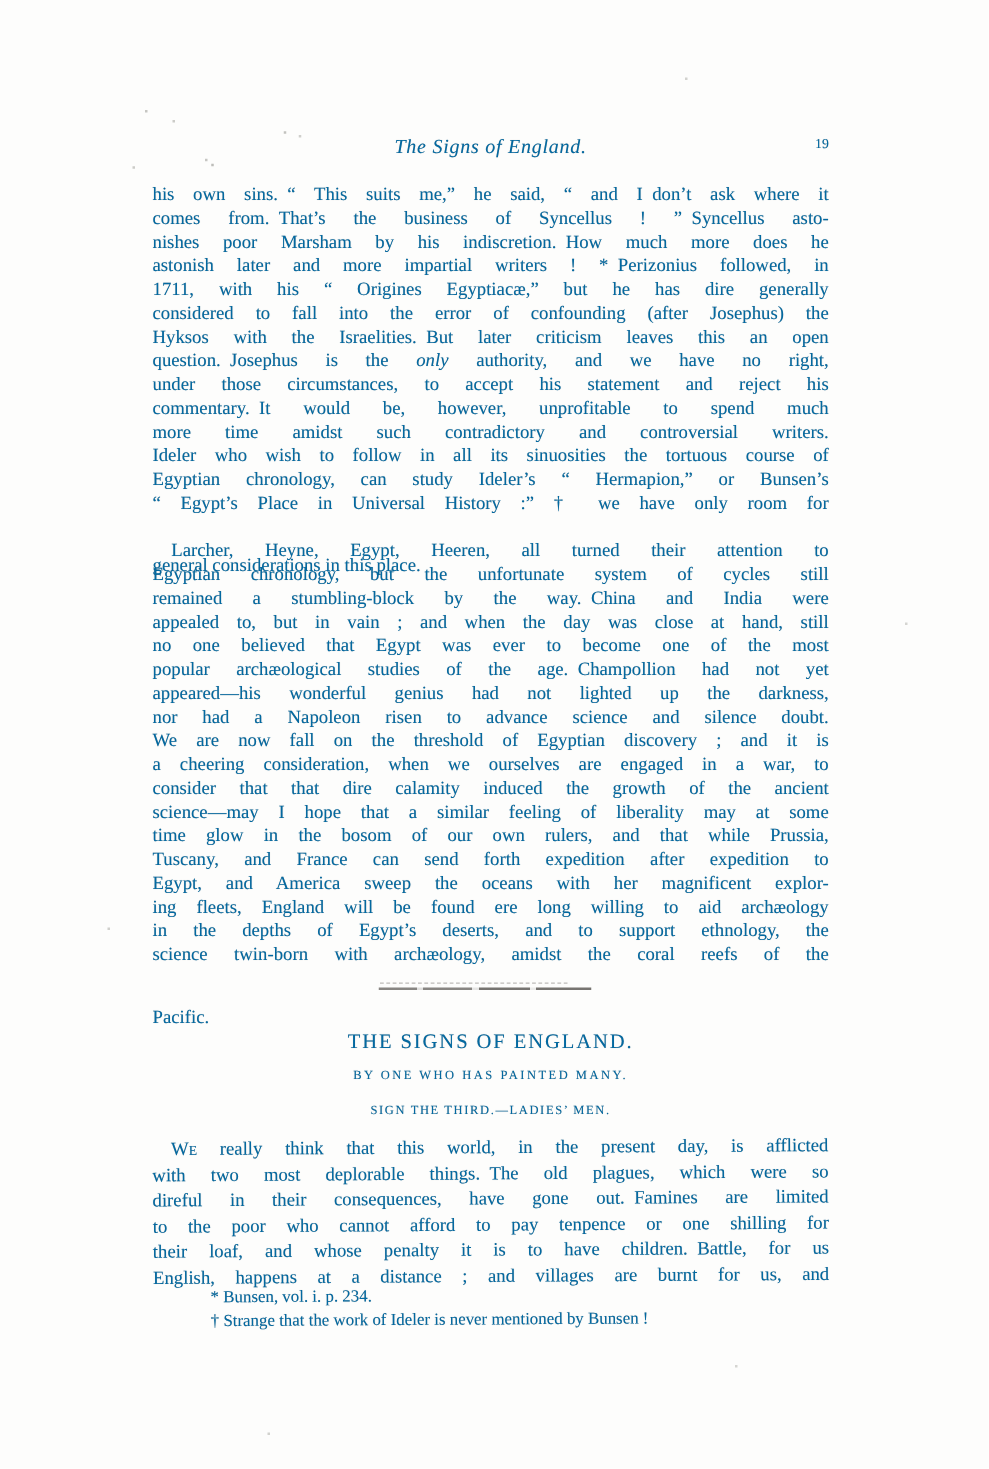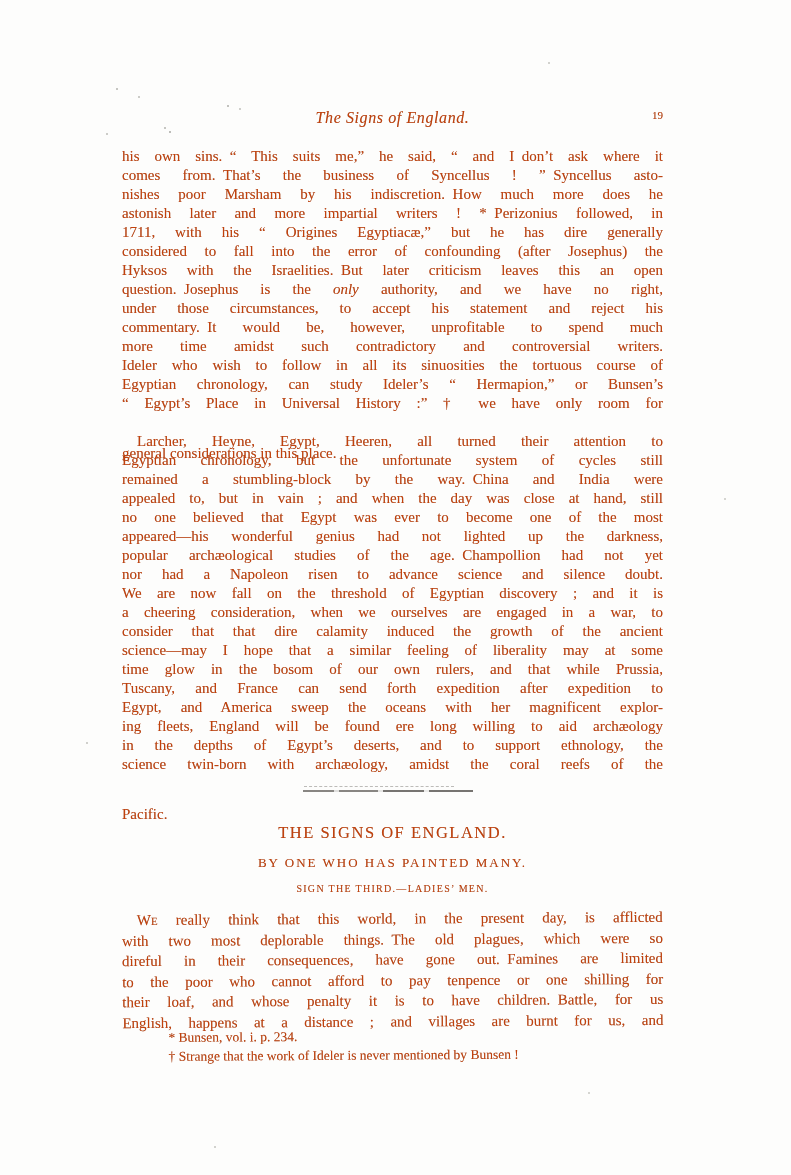--- a/index.html
+++ b/index.html
@@ -3,21 +3,21 @@
 <meta charset="utf-8">
 <style>
   html, body { margin: 0; padding: 0; background: #ffffff; }
   .page {
     position: relative;
     width: 791px;
     height: 1175px;
     background: #fdfdfc;
     overflow: hidden;
     font-family: "Liberation Serif", "DejaVu Serif", serif;
-    color: #c2410c;
+    color: #0369a1;
   }
   .page * { text-shadow: 0 0 0.6px rgba(51,48,44,0.35); }
 
   
   .running-header {
     position: absolute;
     top: 109px; left: 122px; width: 541px; height: 20px;
     font-size: 16px;
   }
   .rh-title {
@@ -73,21 +73,21 @@
     opacity: 0.8;
   }
 
   
   .sec-title, .sec-byline, .sec-subtitle {
     position: absolute;
     left: 122px; width: 541px;
     text-align: center;
   }
   .sec-title   { top: 823px; font-size: 16.5px; letter-spacing: 1.5px; }
-  .sec-byline  { top: 855px; font-size: 13px; letter-spacing: 2px; }
+  .sec-byline  { top: 855px; font-size: 10px; letter-spacing: 2px; }
   .sec-subtitle{ top: 883px; font-size: 10px;  letter-spacing: 1.3px; }
 
   
   .bottom-skew {
     position: absolute; inset: 0;
     transform: rotate(-0.35deg);
     transform-origin: 640px 960px;
   }
 
   
@@ -138,22 +138,22 @@
       <div class="line">“ Egypt’s Place in Universal History :” † we have only room for</div>
       <div class="line last">general considerations in this place.</div>
     </div>
 
   <div class="para p2 indent-first">
       <div class="line">Larcher, Heyne, Egypt, Heeren, all turned their attention to</div>
       <div class="line">Egyptian chronology, but the unfortunate system of cycles still</div>
       <div class="line">remained a stumbling-block by the way. China and India were</div>
       <div class="line">appealed to, but in vain ; and when the day was close at hand, still</div>
       <div class="line">no one believed that Egypt was ever to become one of the most</div>
+      <div class="line">popular archæological studies of the age. Champollion had not yet</div>
       <div class="line">appeared—his wonderful genius had not lighted up the darkness,</div>
-      <div class="line">popular archæological studies of the age. Champollion had not yet</div>
       <div class="line">nor had a Napoleon risen to advance science and silence doubt.</div>
       <div class="line">We are now fall on the threshold of Egyptian discovery ; and it is</div>
       <div class="line">a cheering consideration, when we ourselves are engaged in a war, to</div>
       <div class="line">consider that that dire calamity induced the growth of the ancient</div>
       <div class="line">science—may I hope that a similar feeling of liberality may at some</div>
       <div class="line">time glow in the bosom of our own rulers, and that while Prussia,</div>
       <div class="line">Tuscany, and France can send forth expedition after expedition to</div>
       <div class="line">Egypt, and America sweep the oceans with her magnificent explor-</div>
       <div class="line">ing fleets, England will be found ere long willing to aid archæology</div>
       <div class="line">in the depths of Egypt’s deserts, and to support ethnology, the</div>

